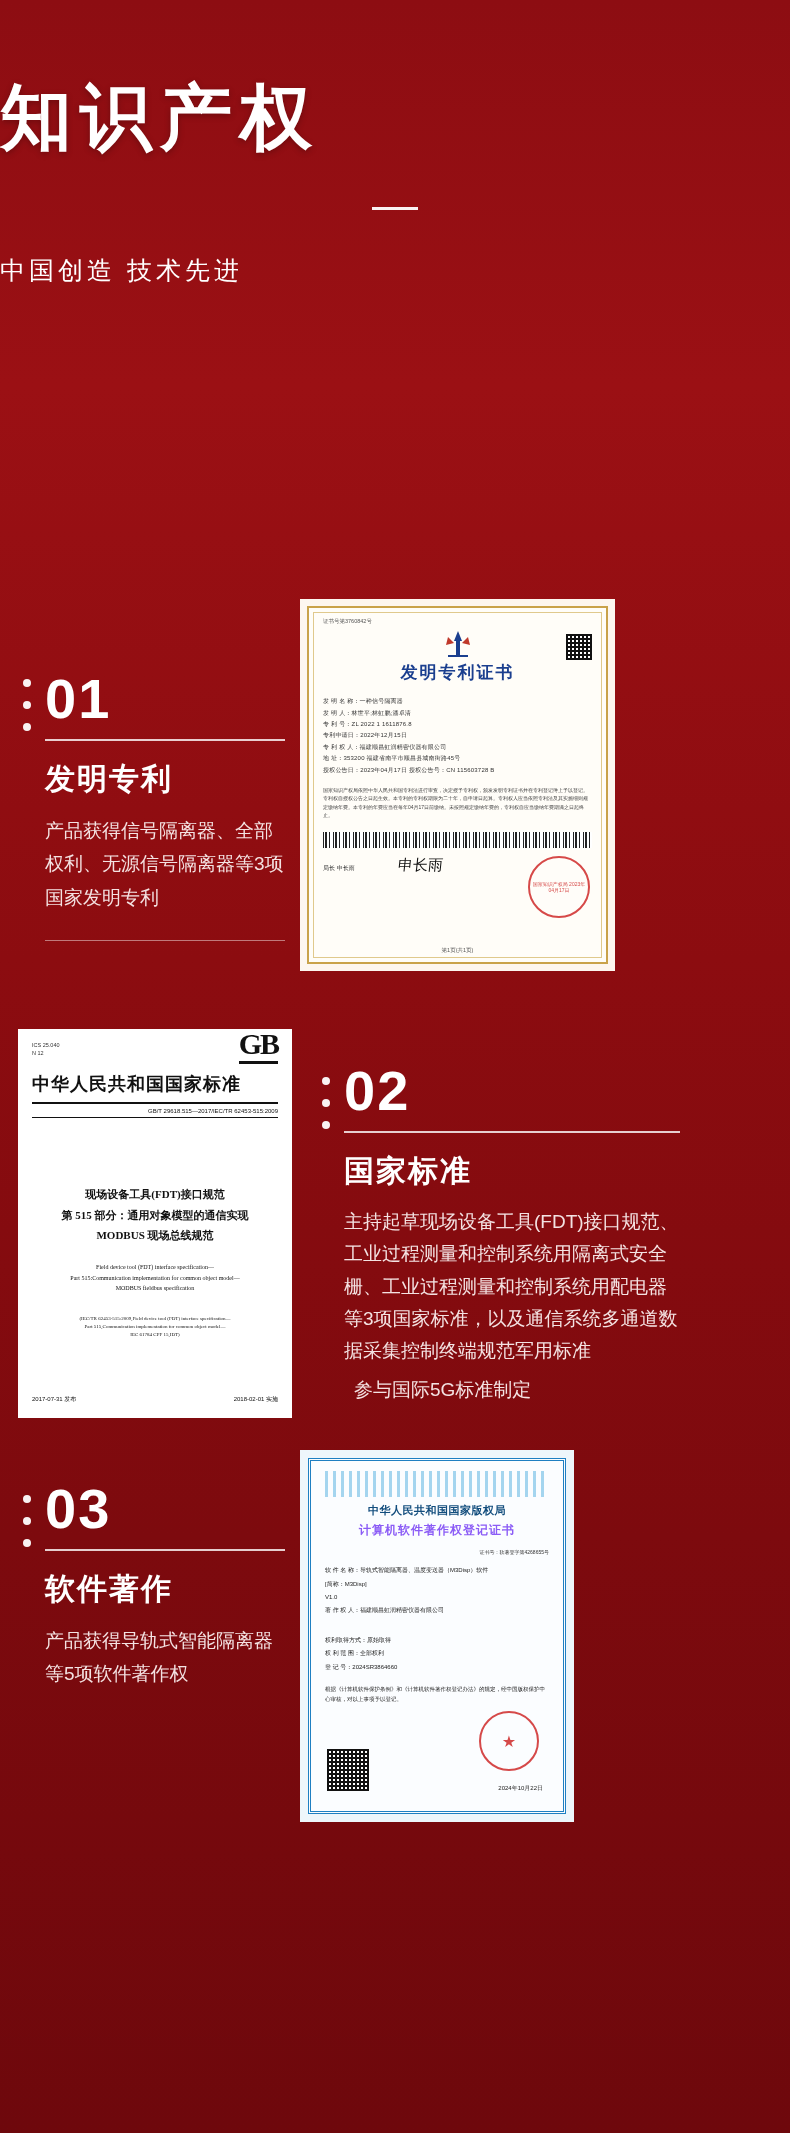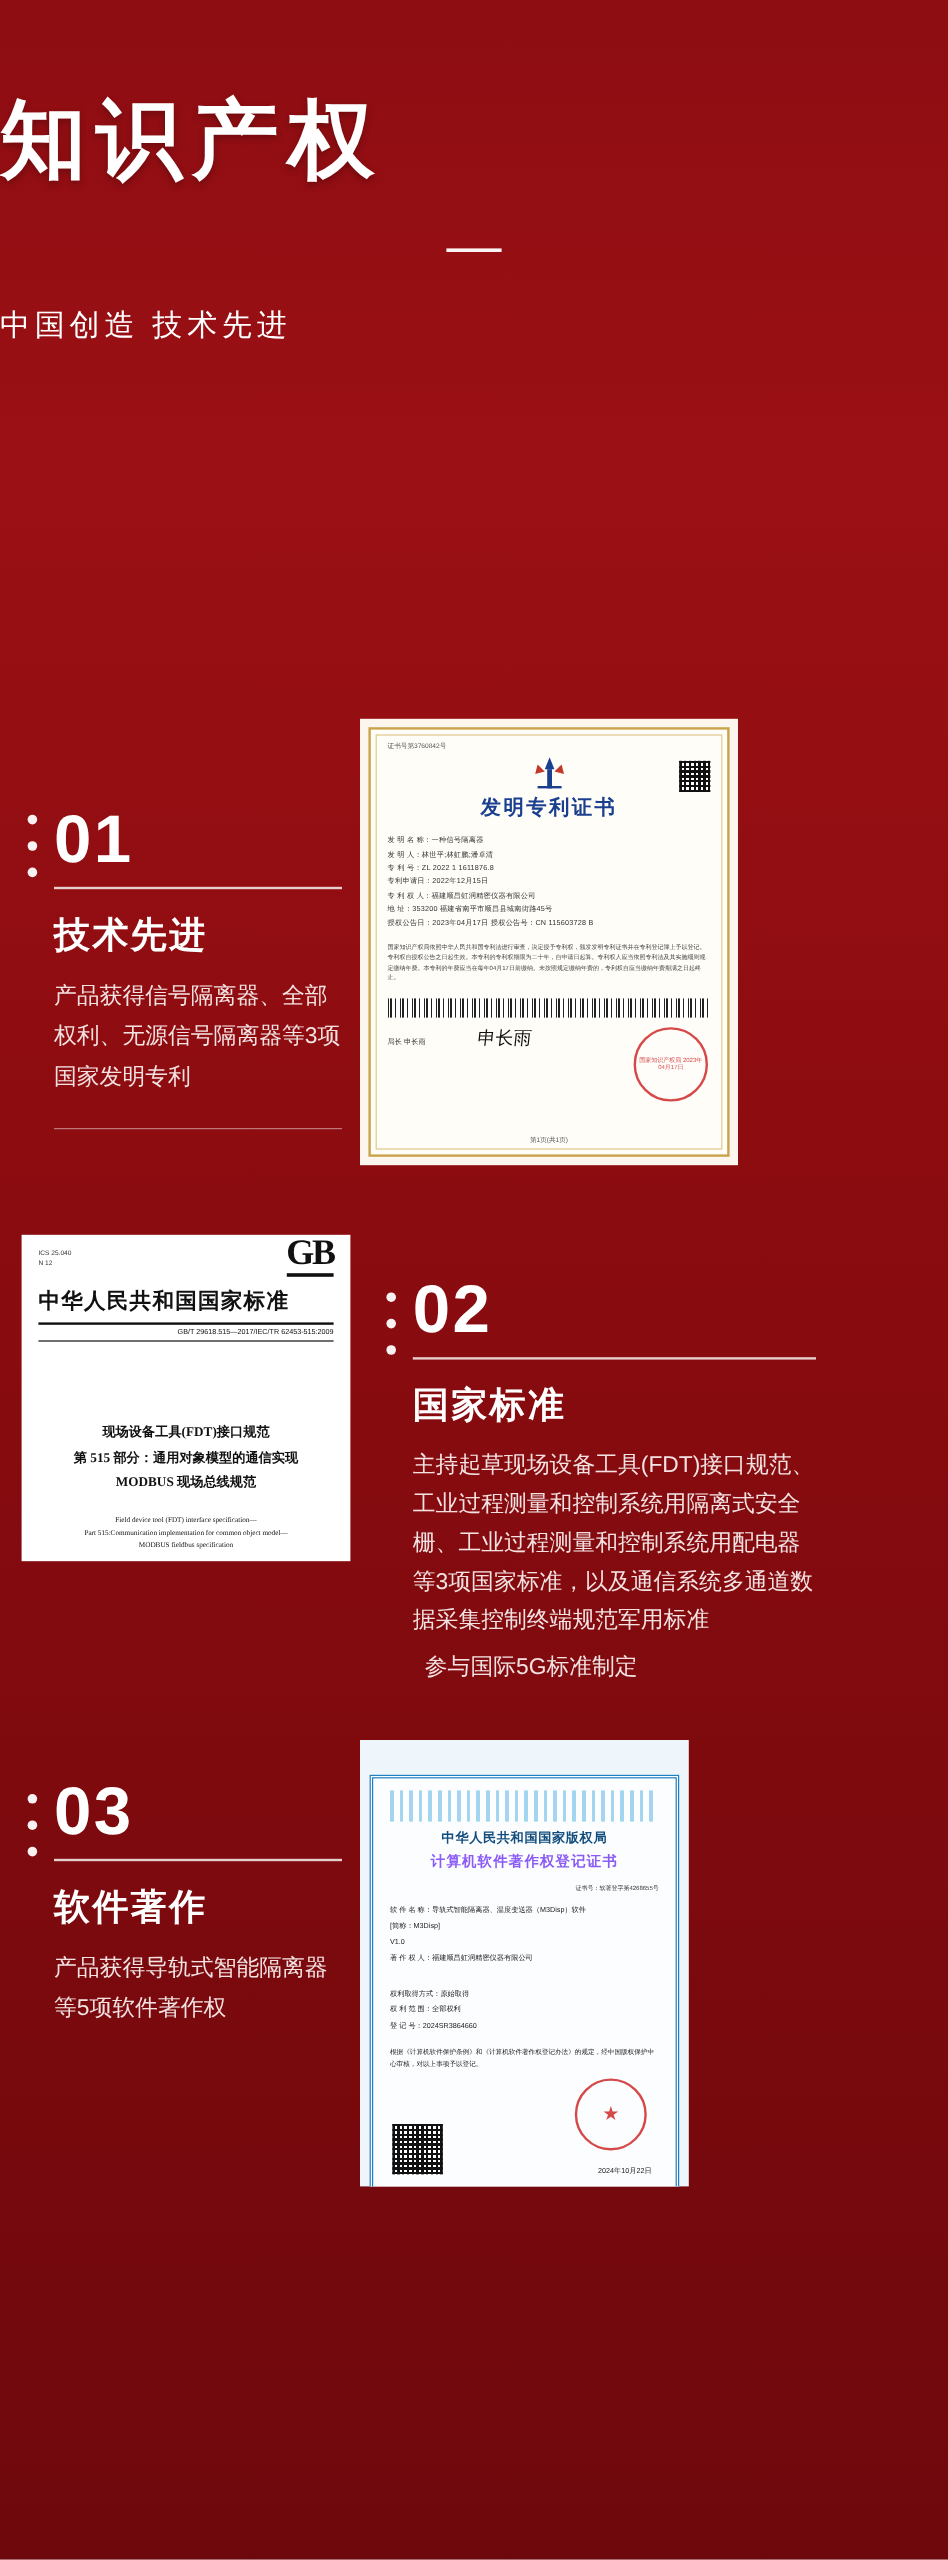--- a/index.html
+++ b/index.html
@@ -138,21 +138,21 @@
   .c1-foot { position: absolute; bottom: 8px; left: 0; right: 0;
              text-align: center; font-size: 5.5px; color: #555; z-index: 2; }
   .qr {
     background-image:
       repeating-linear-gradient(0deg,#111 0 2px,transparent 2px 4px),
       repeating-linear-gradient(90deg,#111 0 2px,transparent 2px 4px);
     background-color: #fff;
   }
 
   
-  #cert2 { left: 18px; top: 742px; width: 274px; height: 272px;
+  #cert2 { left: 18px; top: 742px; width: 274px; height: 389px;
            background: #ffffff; padding: 12px 14px; color: #111; }
   .c2-top { font-size: 5.5px; color: #333; line-height: 1.5; }
   .c2-gb {
     float: right; margin-top: -14px;
     font-family: "Liberation Serif", serif;
     font-size: 30px; font-weight: bold; color: #111;
     letter-spacing: -2px; position: relative;
   }
   .c2-gb:after {
     content: ""; position: absolute; left: 0; right: 0; bottom: -3px;
@@ -178,21 +178,20 @@
 
   
   #cert3 { left: 300px; top: 1163px; width: 274px; height: 372px;
            background: #eef6fb; padding: 8px; }
   .c3-inner {
     width: 100%; height: 100%;
     border: 3px double #1e7fc2;
     background: #fbfdff;
     padding: 10px 14px;
     position: relative;
-    margin-top: 21px;
   }
   .c3-deco { height: 26px; background:
       repeating-linear-gradient(90deg,#7fc4e8 0 3px,transparent 3px 8px);
       opacity:.7; }
   .c3-t1 { text-align: center; font-size: 11px; font-weight: bold;
            color: #124d7d; margin-top: 6px; letter-spacing: .5px;
            font-family: "Liberation Serif", serif; }
   .c3-t2 { text-align: center; font-size: 12px; font-weight: bold;
            color: #8b5cf6; margin-top: 4px; letter-spacing: 1px;
            font-family: "Liberation Serif", serif; }
@@ -223,21 +222,21 @@
 
 <div class="section">
   <div class="dots" style="left:23px; top:392px;">
     <span></span>
       <span></span>
       <span></span>
   </div>
   <div style="position:absolute; left:45px; top:384px; width:240px;">
     <p class="num">01</p>
     <div class="num-rule"></div>
-    <p class="sec-title">技术先进</p>
+    <p class="sec-title">发明专利</p>
     <p class="sec-body">产品获得信号隔离器、全部权利、无源信号隔离器等3项国家发明专利</p>
     <div class="bottom-rule"></div>
   </div>
 
   <div class="cert" id="cert1">
     <div class="c1-inner">
       <div class="c1-no">证书号第3760842号</div>
       <div class="c1-logo">
         <svg width="44" height="30" viewBox="0 0 44 30">
           <polygon points="22,2 26,12 18,12" fill="#1b3f8f"></polygon>

